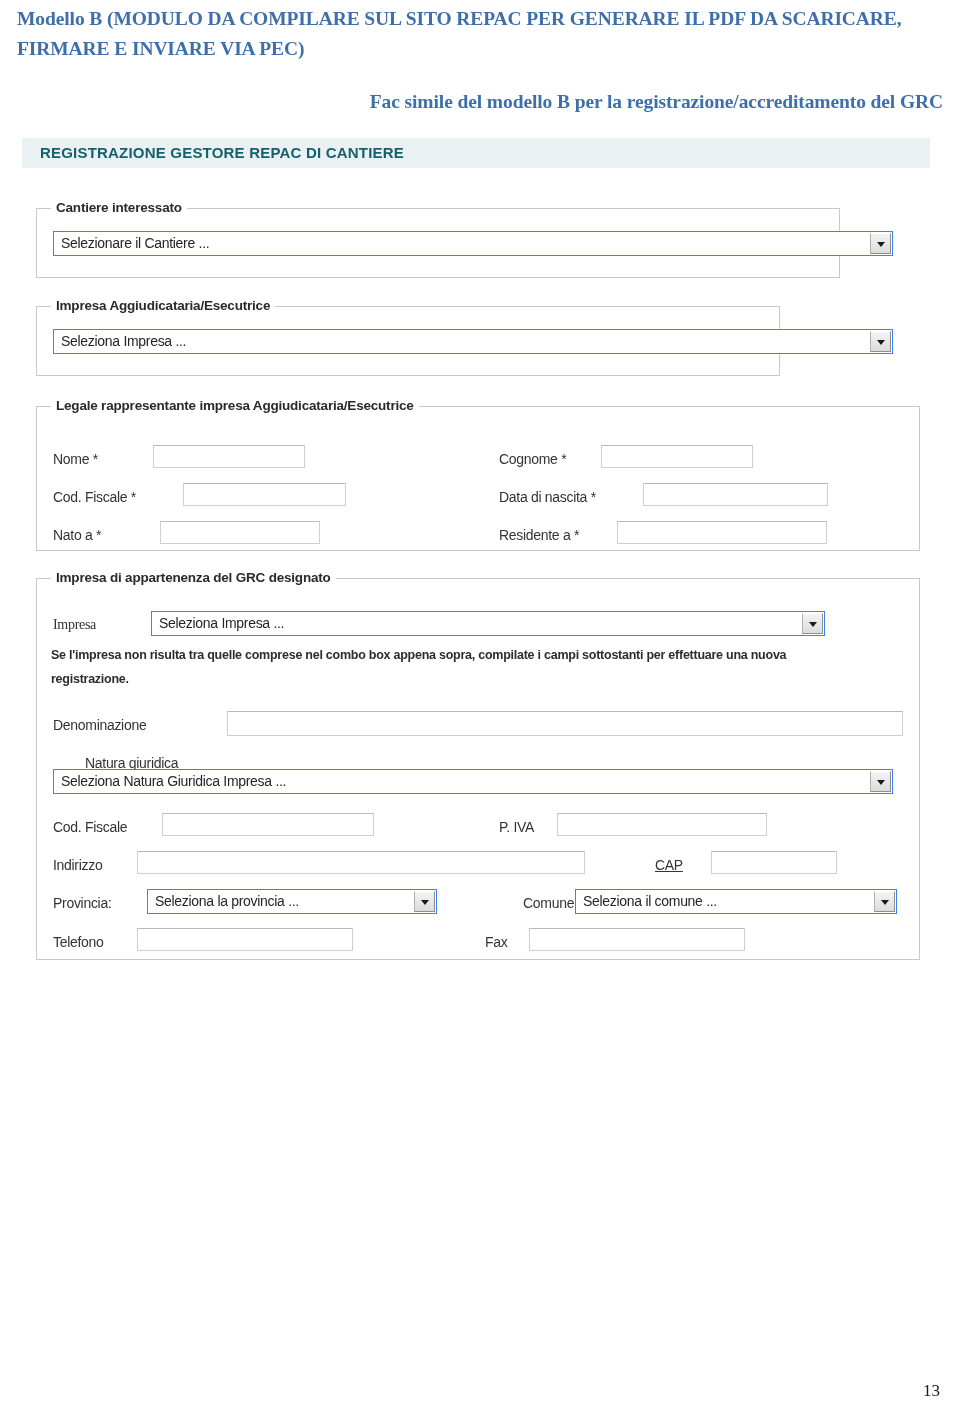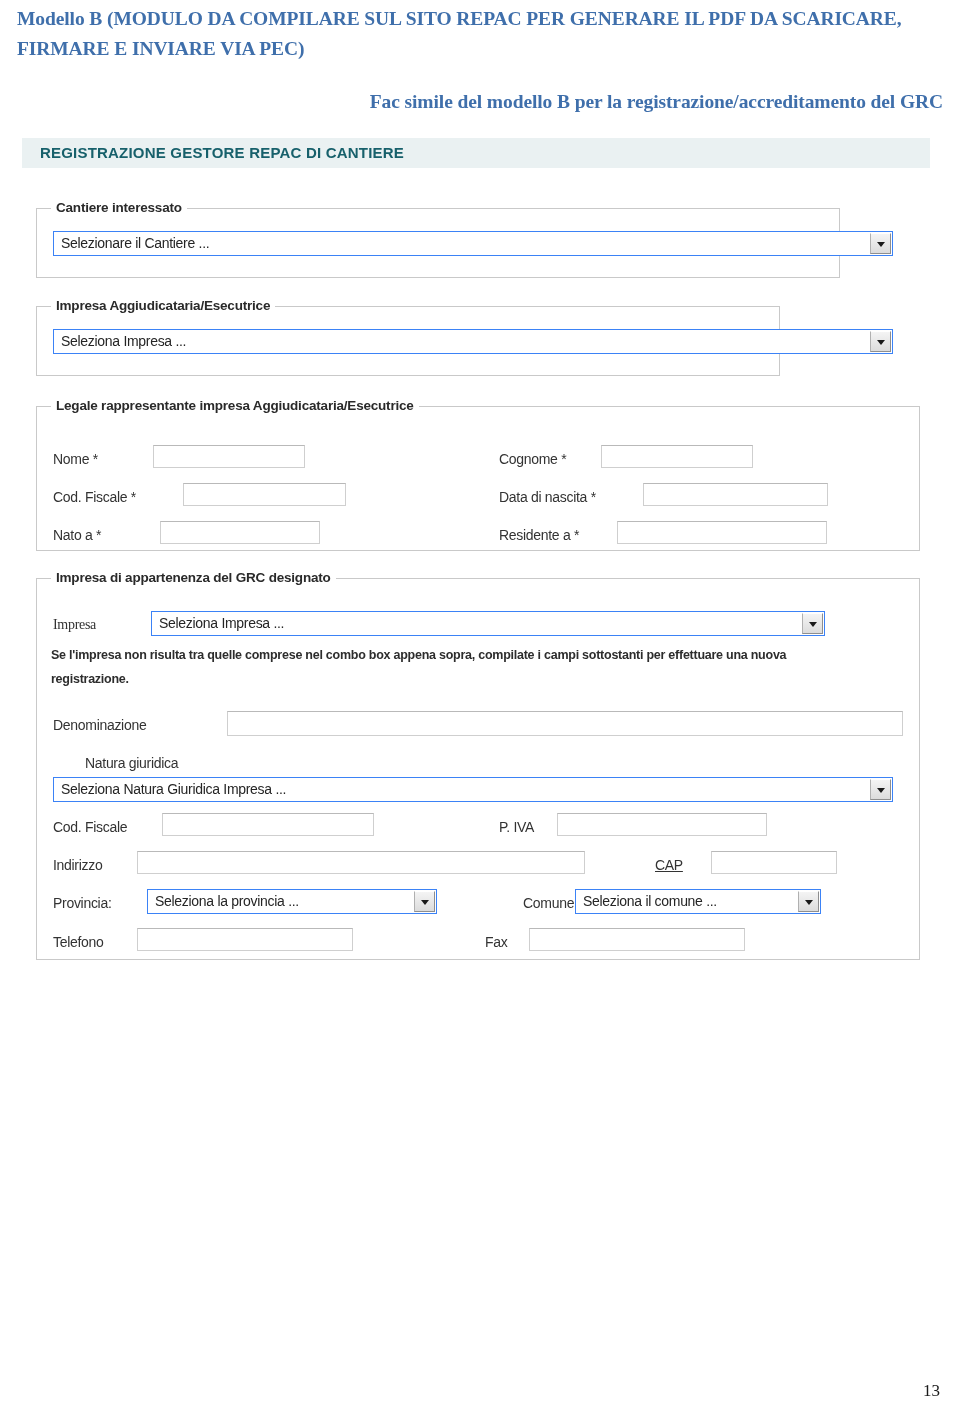--- a/index.html
+++ b/index.html
@@ -244,21 +244,21 @@
           <span class="arrow"></span>
         </div>
     </div>
 
     <div class="note" style="left:14px; top:64px;">Se l'impresa non risulta tra quelle comprese nel combo box appena sopra, compilate i campi sottostanti per effettuare una nuova registrazione.</div>
 
     <div class="fld-label" style="left:16px; top:138px;">Denominazione</div>
     <input class="text-input" style="left: 190px; top: 132px; width: 676px; height: 25px;" value="">
 
     <div class="fld-label" style="left:16px; top:176px;margin-left:32px;">Natura giuridica</div>
-    <div class="combo" style="left:16px; top:198px; width:840px;">
+    <div class="combo" style="left:16px; top:190px; width:840px;">
       <div class="combo-text">Seleziona Natura Giuridica Impresa ...</div>
       <div class="combo-btn">
           <span class="arrow"></span>
         </div>
     </div>
 
     <div class="fld-label" style="left:16px; top:240px;">Cod. Fiscale</div>
     <input class="text-input" style="left: 125px; top: 234px; width: 212px;" value="">
 
     <div class="fld-label" style="left:462px; top:240px;">P. IVA</div>
@@ -272,21 +272,21 @@
 
     <div class="fld-label" style="left:16px; top:316px;">Provincia:</div>
     <div class="combo" style="left:110px; top:310px; width:290px;">
       <div class="combo-text">Seleziona la provincia ...</div>
       <div class="combo-btn">
           <span class="arrow"></span>
         </div>
     </div>
 
     <div class="fld-label" style="left:486px; top:316px;">Comune:</div>
-    <div class="combo" style="left:538px; top:310px; width:246px;">
+    <div class="combo" style="left:538px; top:310px; width:322px;">
       <div class="combo-text">Seleziona il comune ...</div>
       <div class="combo-btn">
           <span class="arrow"></span>
         </div>
     </div>
 
     <div class="fld-label" style="left:16px; top:355px;">Telefono</div>
     <input class="text-input" style="left: 100px; top: 349px; width: 216px;" value="">
 
     <div class="fld-label" style="left:448px; top:355px;">Fax</div>

